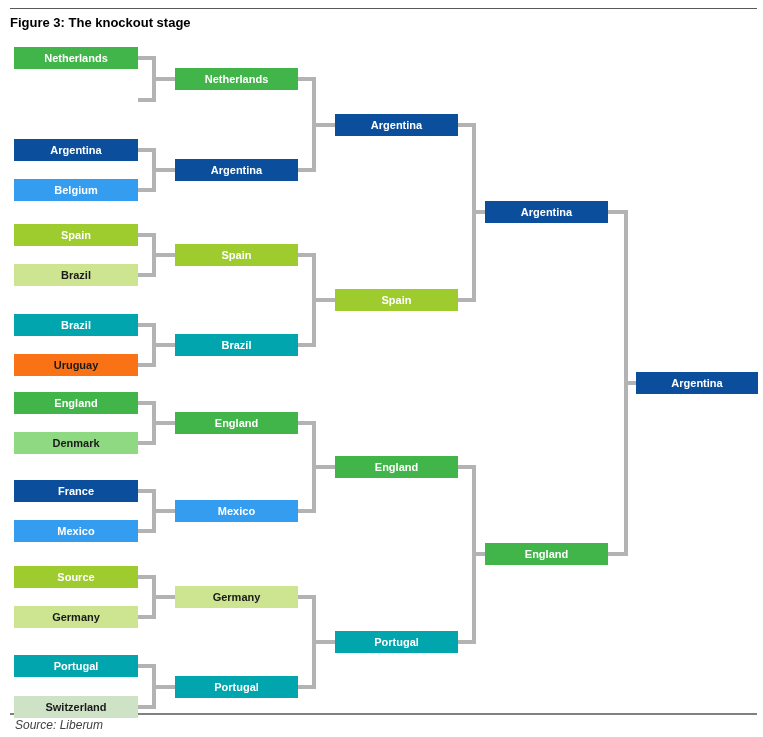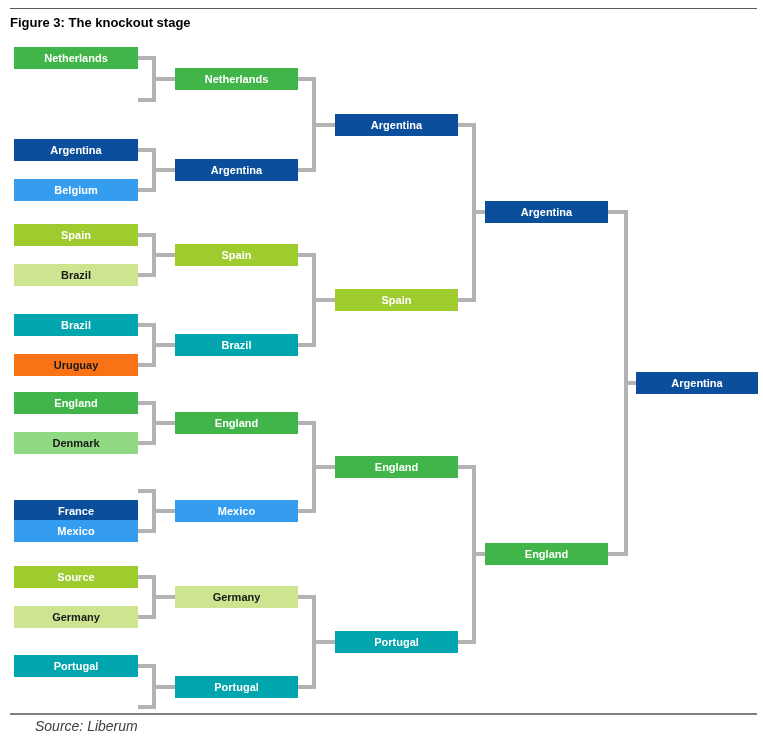--- a/index.html
+++ b/index.html
@@ -4,43 +4,44 @@
 <style>
   html,body{margin:0;padding:0;background:#ffffff;}
   body{width:763px;height:737px;position:relative;font-family:"Liberation Sans",sans-serif;}
   .page{position:absolute;left:0;top:0;width:763px;height:737px;background:#ffffff;overflow:hidden;}
   .top-rule{position:absolute;left:10px;top:8px;width:747px;height:1px;background:#595959;}
   .figure-title{position:absolute;left:10px;top:15px;margin:0;font-size:13px;font-weight:700;color:#000000;letter-spacing:0;}
   .bracket{position:absolute;left:0;top:9px;width:763px;height:713px;}
   .team-box{position:absolute;height:22px;line-height:22px;text-align:center;font-size:11px;font-weight:700;z-index:2;white-space:nowrap;}
   .connector{position:absolute;background:#b3b3b3;z-index:1;}
   .bottom-rule{position:absolute;left:10px;top:713px;width:747px;height:2px;background:#808080;}
-  .source-note{position:absolute;left:15px;top:718px;font-size:14px;font-style:italic;color:#404040;margin-left:20px;}
+  .source-note{position:absolute;left:15px;top:718px;font-size:12px;font-style:italic;color:#404040;}
 </style>
 </head>
 <body>
 
 <div class="page">
   <div class="top-rule"></div>
   <h1 class="figure-title">Figure 3: The knockout stage</h1>
   <div class="bracket" id="bracket">
       <div class="team-box" style="left: 14px; top: 38px; width: 124px; background: rgb(65, 181, 73); color: rgb(255, 255, 255);">Netherlands</div>
       <div class="team-box" style="left: 14px; top: 130px; width: 124px; background: rgb(11, 79, 156); color: rgb(255, 255, 255);">Argentina</div>
       <div class="team-box" style="left: 14px; top: 170px; width: 124px; background: rgb(53, 157, 240); color: rgb(255, 255, 255);">Belgium</div>
       <div class="team-box" style="left: 14px; top: 215px; width: 124px; background: rgb(158, 203, 45); color: rgb(255, 255, 255);">Spain</div>
       <div class="team-box" style="left: 14px; top: 255px; width: 124px; background: rgb(205, 228, 145); color: rgb(26, 26, 26);">Brazil</div>
       <div class="team-box" style="left: 14px; top: 305px; width: 124px; background: rgb(0, 165, 173); color: rgb(255, 255, 255);">Brazil</div>
       <div class="team-box" style="left: 14px; top: 345px; width: 124px; background: #f97316; color: rgb(26, 26, 26);">Uruguay</div>
       <div class="team-box" style="left: 14px; top: 383px; width: 124px; background: rgb(65, 181, 73); color: rgb(255, 255, 255);">England</div>
       <div class="team-box" style="left: 14px; top: 423px; width: 124px; background: rgb(144, 217, 131); color: rgb(26, 26, 26);">Denmark</div>
-      <div class="team-box" style="left: 14px; top: 471px; width: 124px; background: rgb(11, 79, 156); color: rgb(255, 255, 255); margin-top: 20px;">France</div>
+      <div class="team-box" style="left: 14px; top: 471px; width: 124px; background: rgb(11, 79, 156); color: rgb(255, 255, 255);">France</div>
       <div class="team-box" style="left: 14px; top: 511px; width: 124px; background: rgb(53, 157, 240); color: rgb(255, 255, 255);">Mexico</div>
       <div class="team-box" style="left: 14px; top: 557px; width: 124px; background: rgb(158, 203, 45); color: rgb(255, 255, 255);">Source</div>
       <div class="team-box" style="left: 14px; top: 597px; width: 124px; background: rgb(205, 228, 145); color: rgb(26, 26, 26);">Germany</div>
       <div class="team-box" style="left: 14px; top: 646px; width: 124px; background: rgb(0, 165, 173); color: rgb(255, 255, 255);">Portugal</div>
+      <div class="team-box" style="left: 14px; top: 687px; width: 124px; background: rgb(206, 227, 198); color: rgb(26, 26, 26);">Switzerland</div>
       <div class="team-box" style="left: 175px; top: 59px; width: 123px; background: rgb(65, 181, 73); color: rgb(255, 255, 255);">Netherlands</div>
       <div class="team-box" style="left: 175px; top: 150px; width: 123px; background: rgb(11, 79, 156); color: rgb(255, 255, 255);">Argentina</div>
       <div class="team-box" style="left: 175px; top: 235px; width: 123px; background: rgb(158, 203, 45); color: rgb(255, 255, 255);">Spain</div>
       <div class="team-box" style="left: 175px; top: 325px; width: 123px; background: rgb(0, 165, 173); color: rgb(255, 255, 255);">Brazil</div>
       <div class="team-box" style="left: 175px; top: 403px; width: 123px; background: rgb(65, 181, 73); color: rgb(255, 255, 255);">England</div>
       <div class="team-box" style="left: 175px; top: 491px; width: 123px; background: rgb(53, 157, 240); color: rgb(255, 255, 255);">Mexico</div>
       <div class="team-box" style="left: 175px; top: 577px; width: 123px; background: rgb(205, 228, 145); color: rgb(26, 26, 26);">Germany</div>
       <div class="team-box" style="left: 175px; top: 666.5px; width: 123px; background: rgb(0, 165, 173); color: rgb(255, 255, 255);">Portugal</div>
       <div class="team-box" style="left: 335px; top: 104.5px; width: 123px; background: rgb(11, 79, 156); color: rgb(255, 255, 255);">Argentina</div>
       <div class="team-box" style="left: 335px; top: 280px; width: 123px; background: rgb(158, 203, 45); color: rgb(255, 255, 255);">Spain</div>

